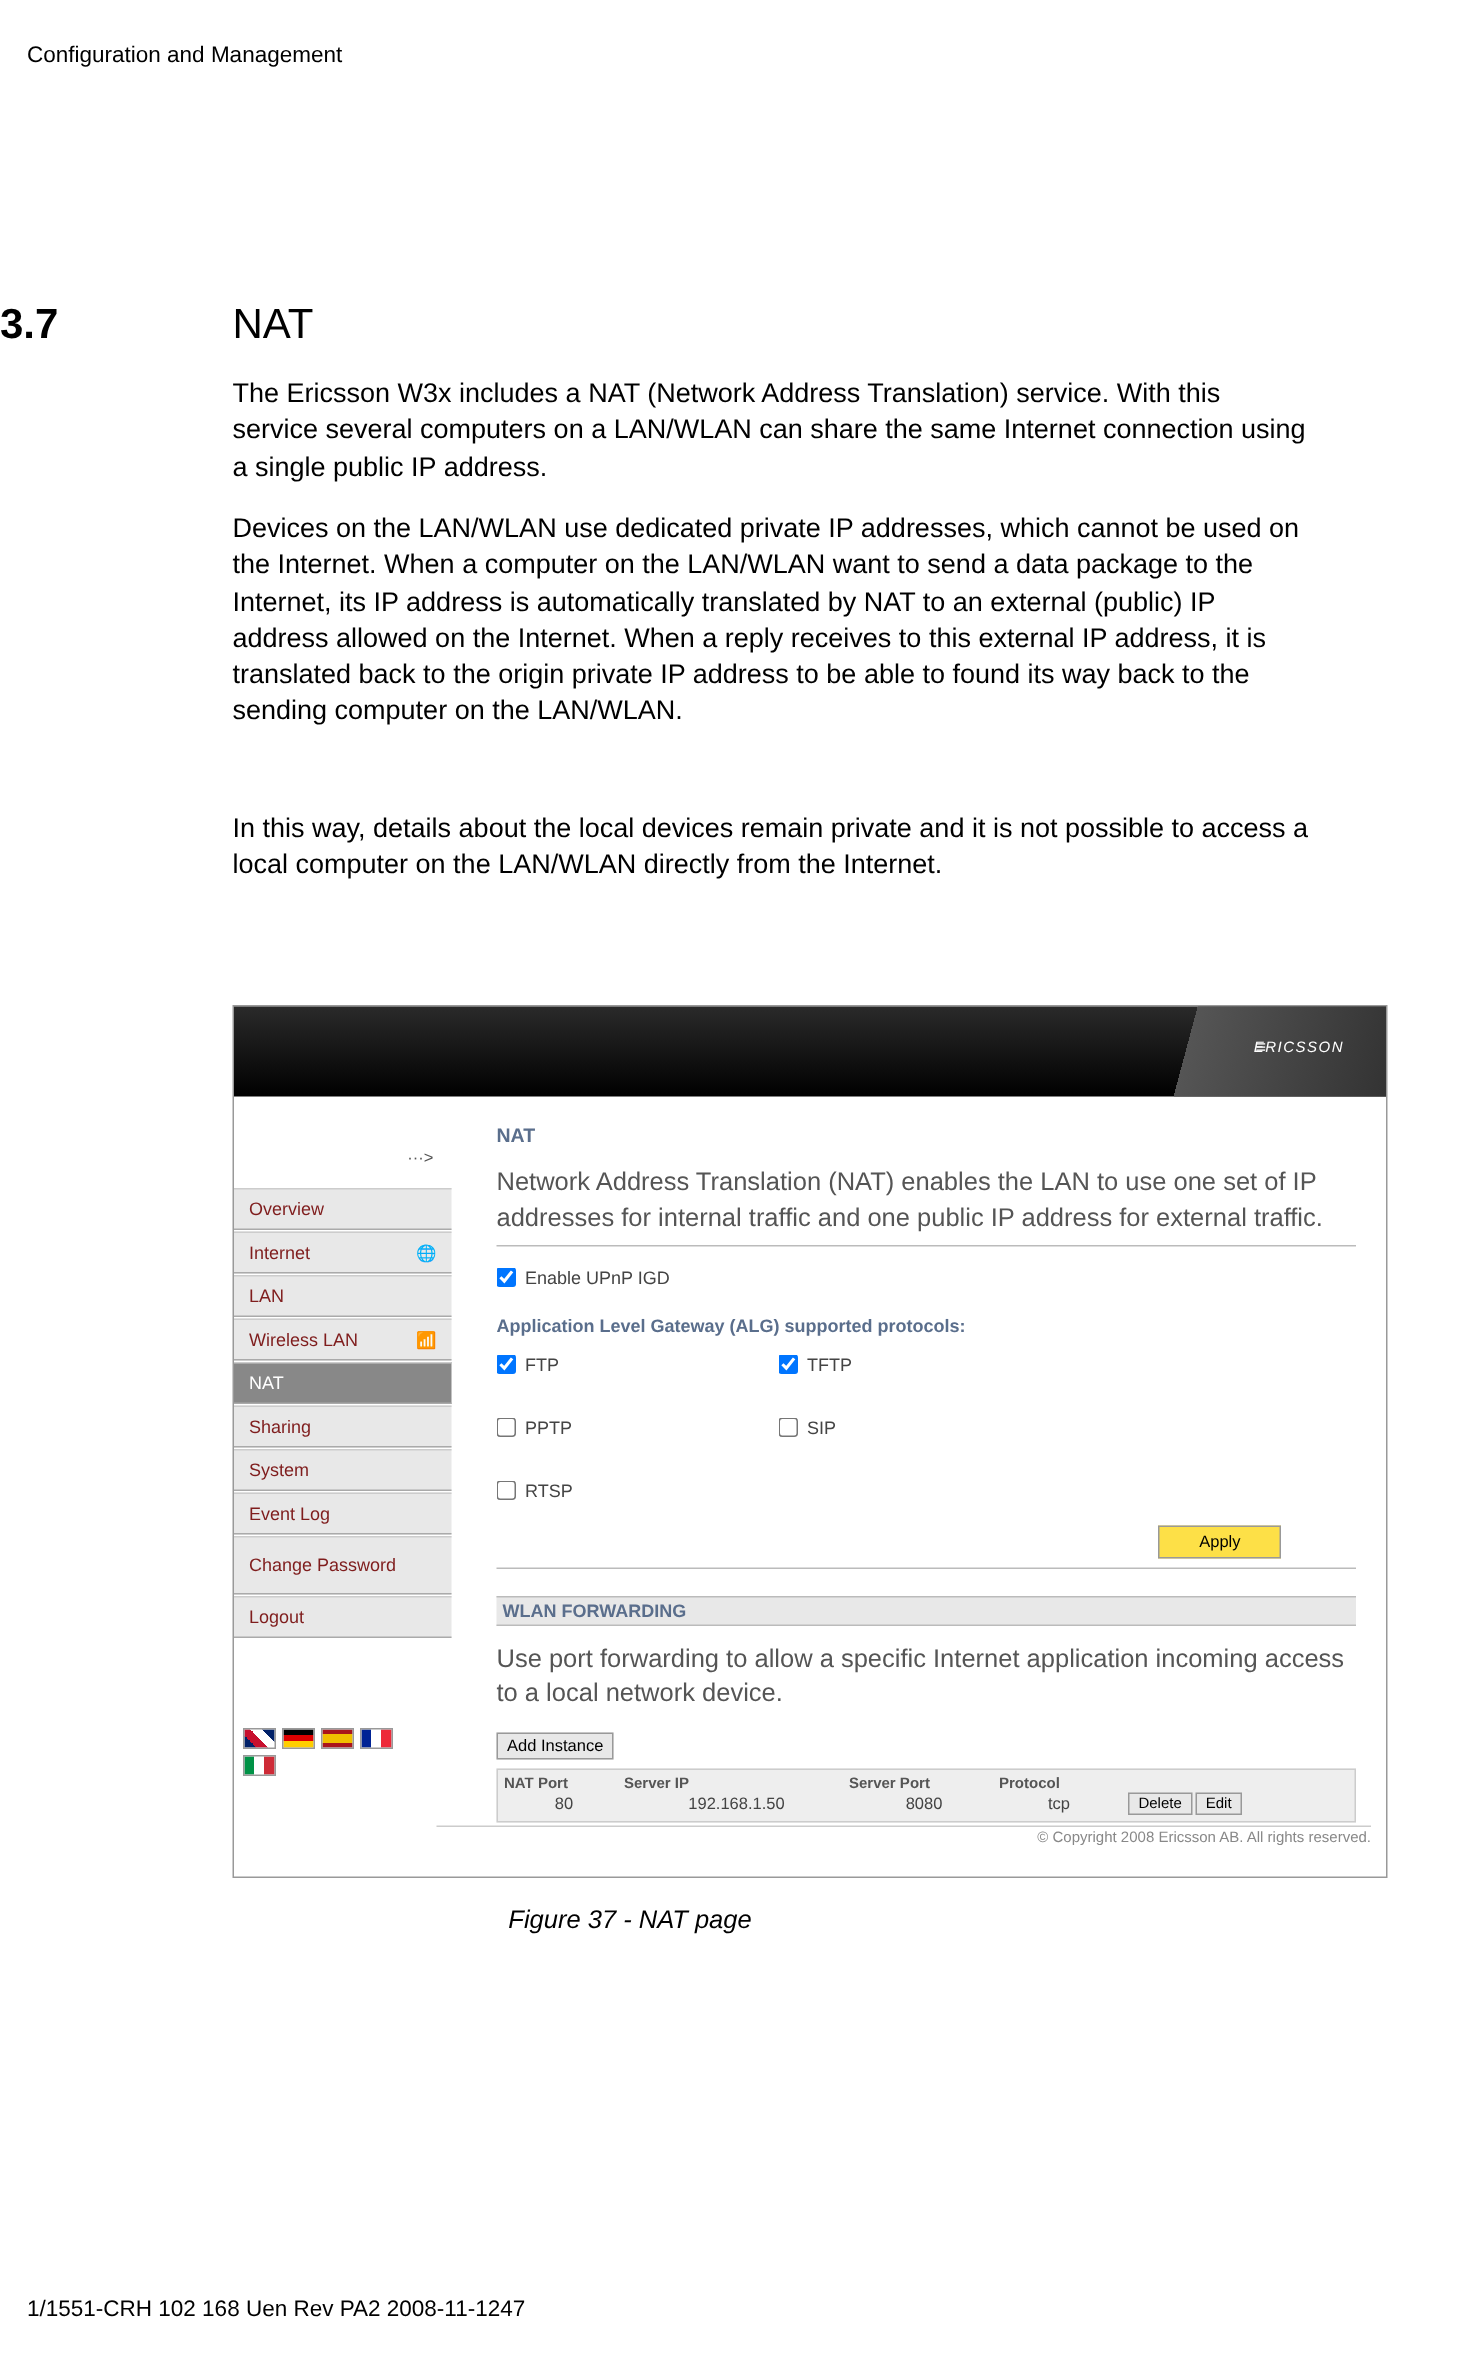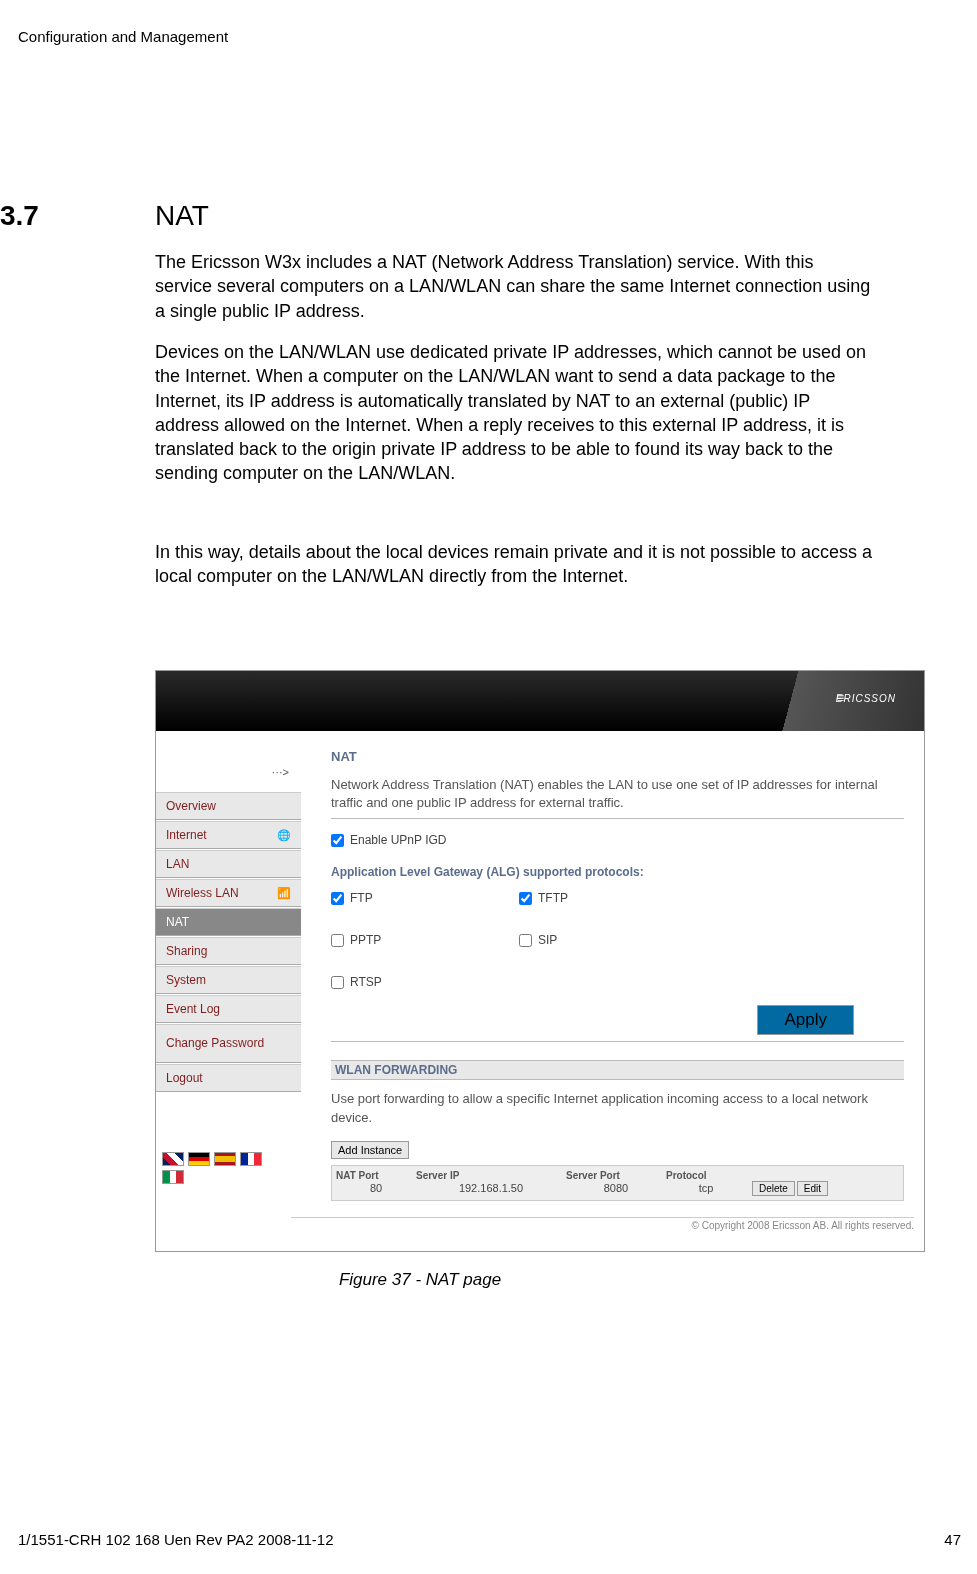--- a/index.html
+++ b/index.html
@@ -140,21 +140,21 @@
       position: relative;
     }
     .panel-title {
       color: #5a6e8c;
       font-weight: bold;
       font-size: 13px;
       margin-bottom: 12px;
       padding-top: 8px;
     }
     .panel-desc {
-      font-size: 13px;
+      font-size: 17px;
       color: #555;
       line-height: 1.4;
       margin-bottom: 6px;
     }
     .hr { border: none; border-top: 1px solid #bbb; margin: 6px 0 14px 0; }
     .checkbox-row {
       display: flex;
       align-items: center;
       gap: 6px;
       margin: 4px 0;
@@ -167,24 +167,24 @@
       margin-top: 18px;
       margin-bottom: 8px;
     }
     .alg-grid {
       display: grid;
       grid-template-columns: 180px 180px;
       gap: 20px 8px;
     }
     .apply-row { text-align: right; margin-top: 12px; padding-right: 50px; }
     .apply-btn {
-      background: #0369a1;
+      background: #fde047;
       border: 1px solid #999;
       padding: 4px 26px;
-      font-size: 17px;
+      font-size: 11px;
       cursor: pointer;
     }
     .pf-title {
       color: #5a6e8c;
       font-weight: bold;
       font-size: 12px;
       background: #e8e8e8;
       border-top: 1px solid #bbb;
       border-bottom: 1px solid #bbb;
       padding: 2px 4px;
@@ -246,21 +246,21 @@
       font-style: italic;
       font-size: 17px;
       text-align: center;
     }
     .footer {
       position: absolute;
       bottom: 26px;
       left: 18px;
       right: 16px;
       display: flex;
-      justify-content: space-between;
+      justify-content: flex-start;
       font-size: 15px;
     }
   </style>
 </head>
 <body>
 
 <div class="header-text">Configuration and Management</div>
 
 <div class="section">
   <div class="section-num">3.7</div>

